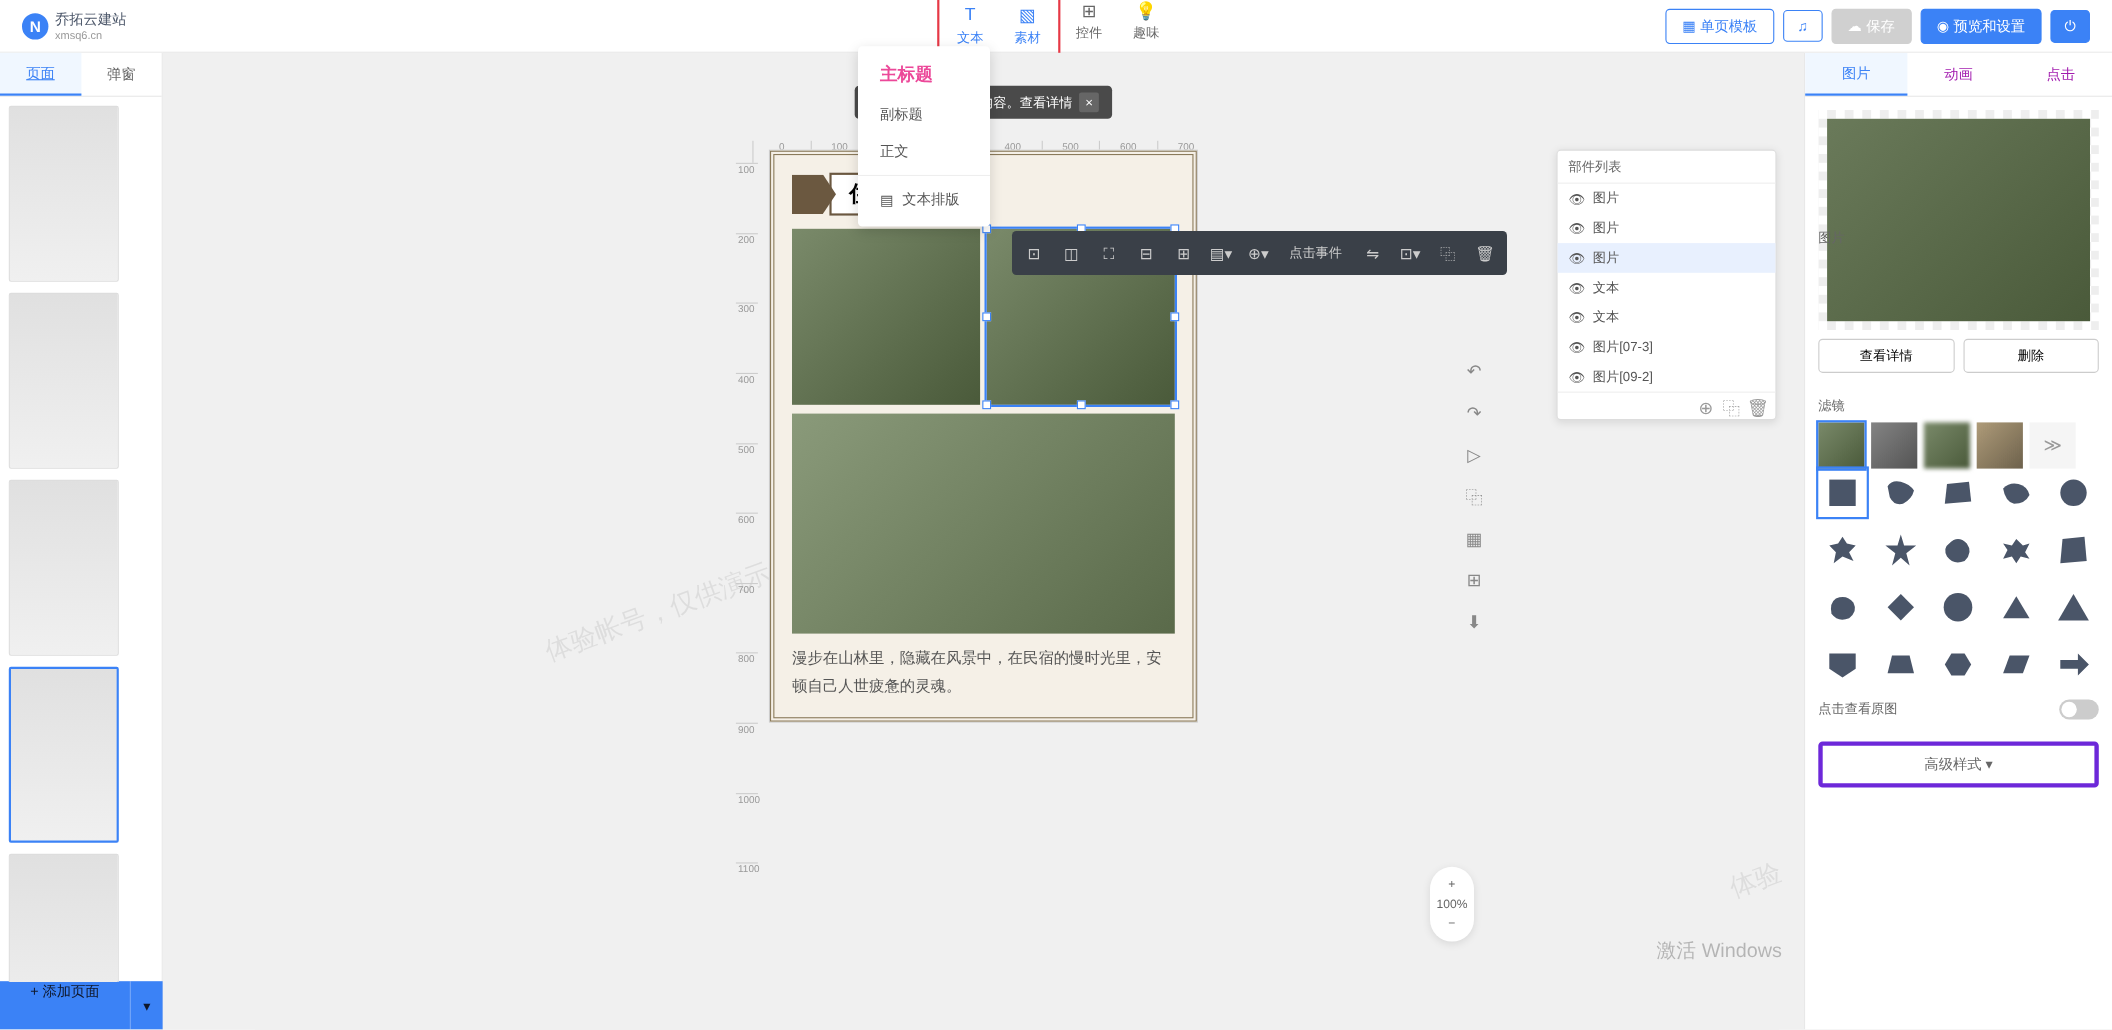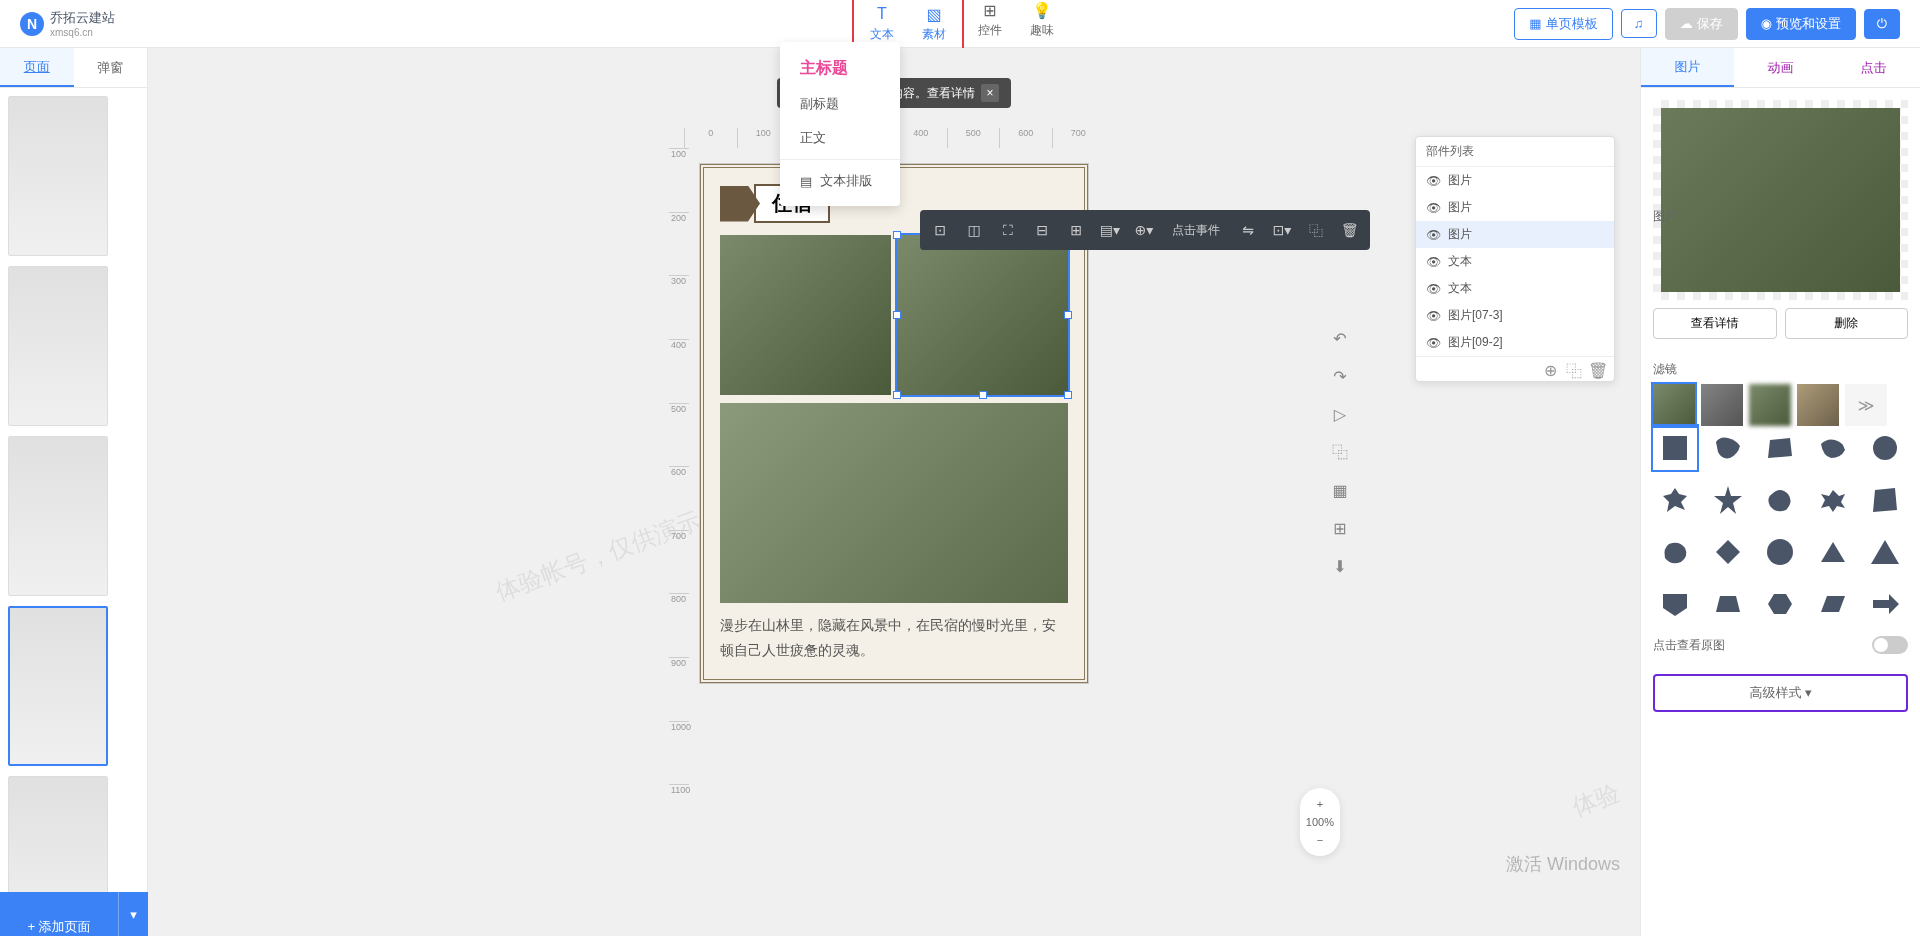--- a/index.html
+++ b/index.html
@@ -20,31 +20,31 @@
 .btn.disabled { background: #d0d0d0; border-color: #d0d0d0; color: #fff; }
 .btn.icon-only { width: 36px; padding: 6px; justify-content: center; }
 .left-panel { position: absolute; left: 0; top: 48px; width: 148px; height: calc(100% - 48px); background: #fff; border-right: 1px solid #e8e8e8; }
 .tab-bar { display: flex; height: 40px; border-bottom: 1px solid #e8e8e8; }
 .tab { flex: 1; display: flex; align-items: center; justify-content: center; font-size: 13px; color: #666; cursor: pointer; }
 .tab.active { color: #3b82f6; border-bottom: 2px solid #3b82f6; background: #f0f7ff; text-decoration: underline; }
 .page-list { overflow-y: auto; height: calc(100% - 84px); padding: 8px; }
 .page-thumb { margin-bottom: 10px; position: relative; }
 .page-thumb-img { width: 100px; height: 160px; background: linear-gradient(#e0e0e0, #f0f0f0); border: 1px solid #ddd; border-radius: 2px; }
 .page-thumb.selected .page-thumb-img { border: 2px solid #3b82f6; }
-.add-page { position: absolute; bottom: 0; left: 0; width: 148px; height: 44px; background: #3b82f6; color: #ffffff; display: flex; align-items: flex-end; justify-content: center; font-size: 13px; cursor: pointer; margin-top: 32px; }
+.add-page { position: absolute; bottom: 0; left: 0; width: 148px; height: 44px; background: #3b82f6; color: #0f172a; display: flex; align-items: flex-start; justify-content: center; font-size: 13px; cursor: pointer; margin-top: 32px; }
 .add-page-drop { width: 30px; border-left: 1px solid rgba(255,255,255,0.3); height: 100%; display: flex; align-items: center; justify-content: center; }
 .canvas-area { position: absolute; left: 148px; top: 48px; right: 280px; bottom: 0; background: #f0f0f0; overflow: hidden; }
 .warning-bar { position: absolute; top: 30px; left: 50%; transform: translateX(-50%); background: #4a4a4a; color: #fff; padding: 6px 12px; border-radius: 4px; font-size: 12px; display: flex; align-items: center; gap: 6px; z-index: 5; }
 .warning-close { width: 18px; height: 18px; background: #666; border-radius: 2px; display: flex; align-items: center; justify-content: center; cursor: pointer; }
 .dropdown { position: absolute; top: 42px; left: 780px; background: #fff; box-shadow: 0 4px 12px rgba(0,0,0,0.15); border-radius: 4px; width: 120px; z-index: 20; padding: 8px 0; }
 .dropdown-item { padding: 8px 20px; font-size: 13px; color: #555; cursor: pointer; }
 .dropdown-item:first-child { font-size: 16px; font-weight: bold; color: #ec4899; }
 .dropdown-divider { height: 1px; background: #eee; margin: 4px 0; }
 .dropdown-item.with-icon { display: flex; align-items: center; gap: 8px; }
-.phone-frame { position: absolute; left: 50%; top: 115px; transform: translateX(-50%); width: 390px; background: #fff; border: 1px solid #ccc; }
+.phone-frame { position: absolute; left: 50%; top: 88px; transform: translateX(-50%); width: 390px; background: #fff; border: 1px solid #ccc; }
 .ruler-h { position: absolute; top: 80px; left: 50%; transform: translateX(-50%); width: 420px; height: 20px; display: flex; font-size: 9px; color: #999; }
 .ruler-tick { flex: 1; text-align: center; border-left: 1px solid #ccc; }
 .ruler-v { position: absolute; left: calc(50% - 225px); top: 100px; width: 20px; display: flex; flex-direction: column; font-size: 9px; color: #999; height: 700px; }
 .ruler-v-tick { flex: 1; border-top: 1px solid #ccc; padding-left: 2px; }
 .canvas-content { padding: 16px; background: #f5f0e7; border: 4px double #8a7a5a; position: relative; }
 .title-badge { display: flex; align-items: center; margin-bottom: 12px; }
 .title-badge-shape { width: 40px; height: 36px; background: #6b5840; clip-path: polygon(0 0, 70% 0, 100% 50%, 70% 100%, 0 100%); }
 .title-badge-text { background: #fff; border: 2px solid #6b5840; padding: 4px 16px; font-size: 20px; font-weight: bold; margin-left: -6px; }
 .img-grid { display: grid; grid-template-columns: 1fr 1fr; gap: 6px; margin-bottom: 8px; }
 .img-cell { background: linear-gradient(135deg, #7a8a6a, #4a5a3a); height: 160px; }
@@ -77,25 +77,25 @@
 .rp-btn { flex: 1; padding: 6px; border: 1px solid #ccc; border-radius: 4px; font-size: 12px; text-align: center; cursor: pointer; background: #fff; }
 .section-title { font-size: 12px; color: #666; padding: 10px 12px 6px; }
 .filter-row { display: flex; gap: 6px; padding: 0 12px; }
 .filter-thumb { width: 42px; height: 42px; background: linear-gradient(135deg, #7a8a6a, #4a5a3a); cursor: pointer; }
 .filter-thumb.selected { outline: 2px solid #3b82f6; }
 .filter-more { width: 42px; height: 42px; background: #f5f5f5; display: flex; align-items: center; justify-content: center; cursor: pointer; color: #999; }
 .shape-grid { display: grid; grid-template-columns: repeat(5, 1fr); gap: 8px; padding: 0 12px; }
 .shape-cell { width: 44px; height: 44px; display: flex; align-items: center; justify-content: center; cursor: pointer; color: #4a5568; }
 .shape-cell.selected { outline: 2px solid #3b82f6; }
 .shape-svg { width: 32px; height: 32px; fill: #4a5568; }
-.toggle-row { display: flex; align-items: center; justify-content: space-between; padding: 10px 12px; font-size: 12px; color: #666; }
+.toggle-row { display: flex; justify-content: space-between; padding: 10px 12px; font-size: 12px; color: #666; }
 .toggle { width: 36px; height: 18px; background: #ccc; border-radius: 9px; position: relative; cursor: pointer; }
 .toggle::after { content: ''; position: absolute; width: 14px; height: 14px; background: #fff; border-radius: 50%; top: 2px; left: 2px; }
 .hint-box { margin: 4px 12px; padding: 8px; background: #fff3e8; color: #e67e22; font-size: 11px; border-radius: 4px; }
-.adv-style { margin: 10px 12px; padding: 8px; text-align: center; font-size: 13px; color: #666; border: 2px solid #6d28d9; border-radius: 4px; cursor: pointer; }
+.adv-style { margin: 10px 12px; padding: 8px; text-align: center; font-size: 13px; color: #666; border: 4px solid #6d28d9; border-radius: 4px; cursor: pointer; }
 .win-activate { position: absolute; right: 20px; bottom: 60px; color: rgba(0,0,0,0.25); font-size: 18px; text-align: right; }
 </style>
 </head>
 <body>
 
 <div class="header">
   <div class="logo">
     <div class="logo-icon">N</div>
     <div>
       <div class="logo-text">乔拓云建站</div>

